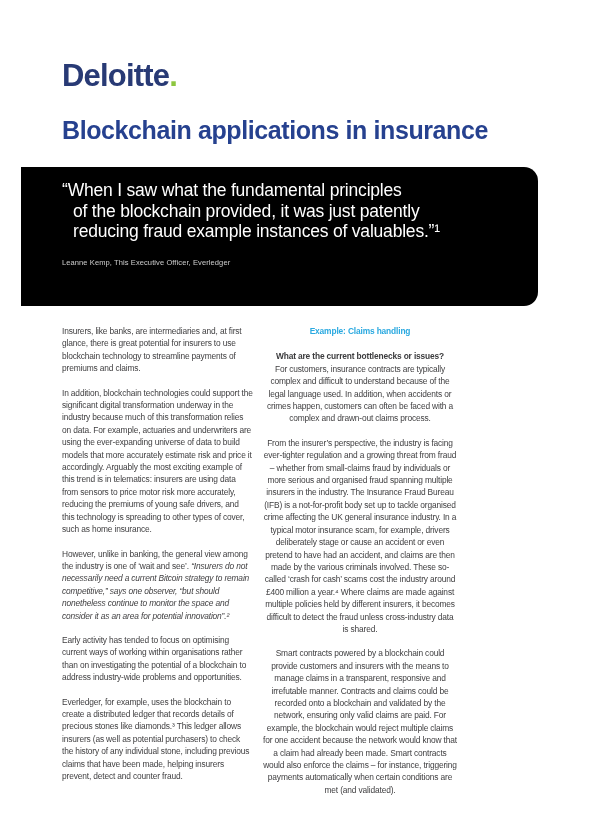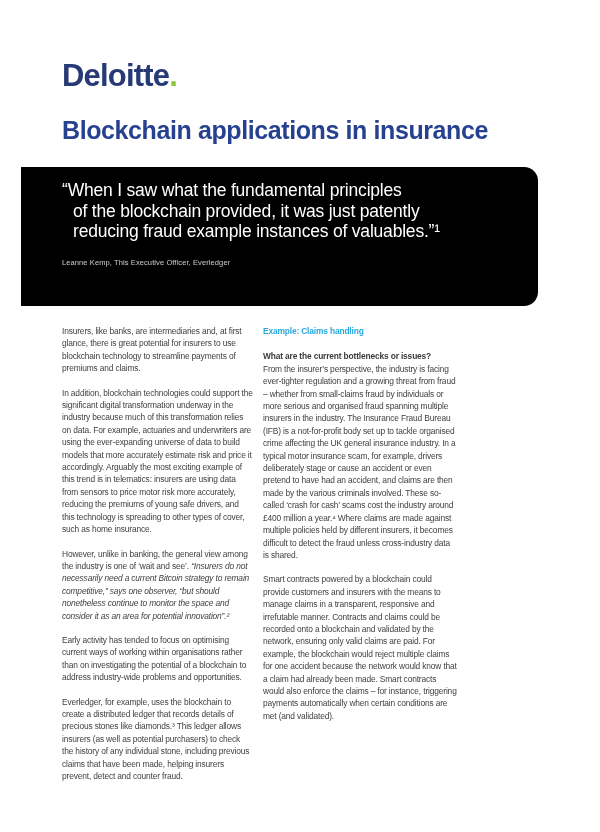--- a/index.html
+++ b/index.html
@@ -59,21 +59,21 @@
   .col {
     position: absolute;
     top: 325px;
     font-size: 8.4px;
     line-height: 12.4px;
     color: #414042;
     letter-spacing: -0.15px;
     text-align: left;
   }
   .col-left  { left: 62px;  width: 191px; }
-  .col-right { left: 263px; width: 194px; }
+  .col-right { left: 263px; width: 194px; text-align: center; }
   .col p { margin: 0 0 12px 0; }
   .heading-blue {
     color: #2AA9E0;
     font-weight: bold;
     margin: 0 0 13px 0;
   }
   .subheading {
     font-weight: bold;
     color: #3B3B3D;
     margin: 0;
@@ -104,17 +104,18 @@
       <p><span>Insurers, like banks, are intermediaries and, at first glance, there is great potential for insurers to use blockchain technology to streamline payments of premiums and claims.</span></p>
       <p><span>In addition, blockchain technologies could support the significant digital transformation underway in the industry because much of this transformation relies on data. For example, actuaries and underwriters are using the ever-expanding universe of data to build models that more accurately estimate risk and price it accordingly. Arguably the most exciting example of this trend is in telematics: insurers are using data from sensors to price motor risk more accurately, reducing the premiums of young safe drivers, and this technology is spreading to other types of cover, such as home insurance.</span></p>
       <p><span>However, unlike in banking, the general view among the industry is one of ‘wait and see’. </span><em>“Insurers do not necessarily need a current Bitcoin strategy to remain competitive,” says one observer, “but should nonetheless continue to monitor the space and consider it as an area for potential innovation”.²</em></p>
       <p><span>Early activity has tended to focus on optimising current ways of working within organisations rather than on investigating the potential of a blockchain to address industry-wide problems and opportunities.</span></p>
       <p><span>Everledger, for example, uses the blockchain to create a distributed ledger that records details of precious stones like diamonds.³ This ledger allows insurers (as well as potential purchasers) to check the history of any individual stone, including previous claims that have been made, helping insurers prevent, detect and counter fraud.</span></p>
     </div>
 
   <div class="col col-right">
       <div class="heading-blue">Example: Claims handling</div>
       <div class="subheading">What are the current bottlenecks or issues?</div>
+      <p>For customers, insurance contracts are typically complex and difficult to understand because of the legal language used. In addition, when accidents or crimes happen, customers can often be faced with a complex and drawn-out claims process.</p>
       <p>From the insurer’s perspective, the industry is facing ever-tighter regulation and a growing threat from fraud – whether from small-claims fraud by individuals or more serious and organised fraud spanning multiple insurers in the industry. The Insurance Fraud Bureau (IFB) is a not-for-profit body set up to tackle organised crime affecting the UK general insurance industry. In a typical motor insurance scam, for example, drivers deliberately stage or cause an accident or even pretend to have had an accident, and claims are then made by the various criminals involved. These so-called ‘crash for cash’ scams cost the industry around £400 million a year.⁴ Where claims are made against multiple policies held by different insurers, it becomes difficult to detect the fraud unless cross-industry data is shared.</p>
       <p>Smart contracts powered by a blockchain could provide customers and insurers with the means to manage claims in a transparent, responsive and irrefutable manner. Contracts and claims could be recorded onto a blockchain and validated by the network, ensuring only valid claims are paid. For example, the blockchain would reject multiple claims for one accident because the network would know that a claim had already been made. Smart contracts would also enforce the claims – for instance, triggering payments automatically when certain conditions are met (and validated).</p>
     </div>
 
 </div>
 
 </body></html>

